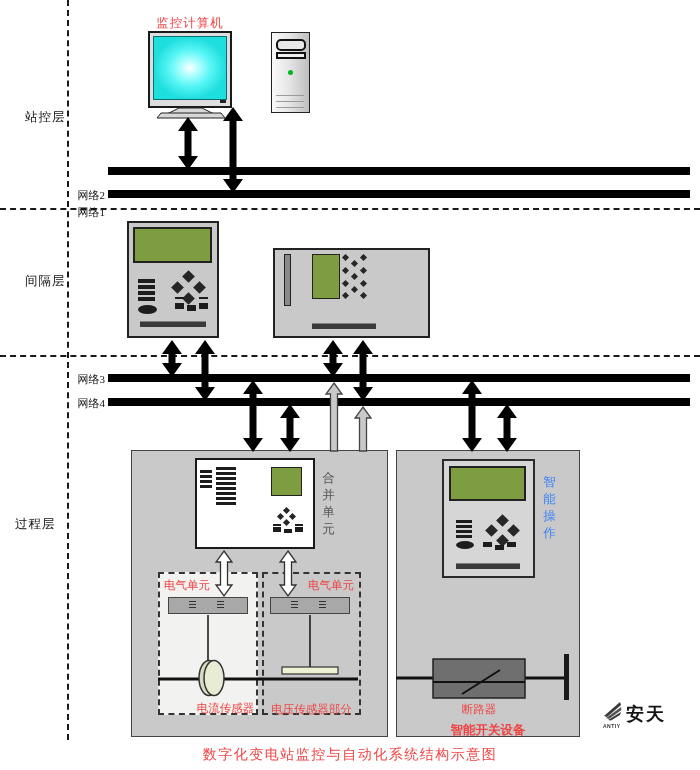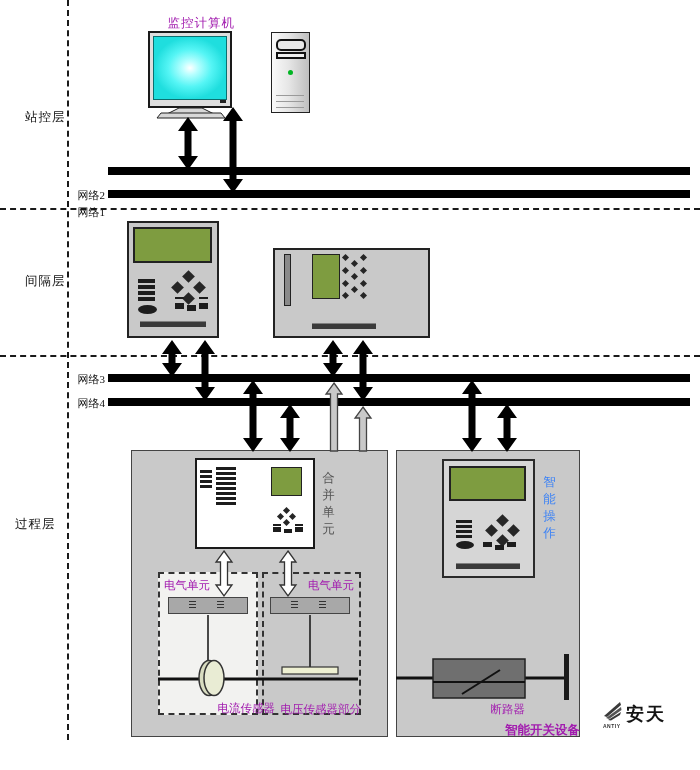--- a/index.html
+++ b/index.html
@@ -18,21 +18,21 @@
   .hbar{background:#1d1d1d;}
   .dia{position:absolute;background:#262626;transform:rotate(45deg);}
   .btn{position:absolute;background:#1d1d1d;}
   .slot{position:absolute;background:#3a3a3a;border-top:1px solid #808080;}
   .ellipse{position:absolute;background:#1d1d1d;border-radius:50%;}
   .bigbox{position:absolute;background:#c9c9c9;border:1.5px solid #444;box-sizing:border-box;}
   .dashbox{position:absolute;border:2px dashed #333;box-sizing:border-box;}
   .graybar{position:absolute;background:#a8a8a8;border:1px solid #444;box-sizing:border-box;}
   .mark{position:absolute;width:7px;height:9px;background:repeating-linear-gradient(to bottom,#333 0 1px,rgba(0,0,0,0) 1px 3px);}
   .vtext{position:absolute;width:15px;font-size:12.5px;line-height:17px;text-align:center;word-break:break-all;color:#555;}
-  .boxlbl{position:absolute;font-size:11.5px;color:#a21caf;text-align:right;white-space:nowrap;}
+  .boxlbl{position:absolute;font-size:11.5px;color:#ef4444;text-align:center;white-space:nowrap;}
   svg.overlay{position:absolute;left:0;top:0;z-index:10;pointer-events:none;}
 </style>
 </head>
 <body>
 
 <div class="canvas">
 
   <div class="dash-v" style="left:67px;"></div>
   <div class="dash-h" style="top:208px;"></div>
   <div class="dash-h" style="top:355px;"></div>
@@ -143,21 +143,21 @@
 
   <div class="graybar" style="left:168px;top:597px;width:80px;height:17px;">
     <div class="mark" style="left:20px;top:3px;"></div>
     <div class="mark" style="left:48px;top:3px;"></div>
   </div>
   <div class="graybar" style="left:270px;top:597px;width:80px;height:17px;">
     <div class="mark" style="left:20px;top:3px;"></div>
     <div class="mark" style="left:48px;top:3px;"></div>
   </div>
 
-  <div class="boxlbl" style="left:158px;top:701px;width:117px;">电流传感器</div>
+  <div class="boxlbl" style="left:158px;top:701px;width:117px;padding-left:9px;">电流传感器</div>
   <div class="boxlbl" style="left:262px;top:702px;width:99px;">电压传感器部分</div>
 
   <div class="bigbox" style="left:396px;top:450px;width:184px;height:287px;"></div>
 
   <div class="abs" style="left:442px;top:459px;width:93px;height:119px;background:#d6d6d6;border:2px solid #2a2a2a;box-sizing:border-box;">
     <div class="screen" style="left:5px;top:5px;width:77px;height:35px;"></div>
     <div class="abs" style="left:12px;top:59px;">
       <div class="hbar" style="width:16px;height:3px;margin-bottom:2px;"></div>
       <div class="hbar" style="width:16px;height:3px;margin-bottom:2px;"></div>
       <div class="hbar" style="width:16px;height:3px;margin-bottom:2px;"></div>
@@ -181,20 +181,21 @@
   <div class="abs" style="left:602px;top:701px;width:90px;height:32px;">
     <svg width="22" height="23" viewBox="0 0 22 23" style="position:absolute;left:0;top:0;">
       <path d="M2 15 L18 1 L19 4 L5 16 Z" fill="#3a3a3a"></path>
       <path d="M4 17 L19 6 L19.5 9 L7 18 Z" fill="#555"></path>
       <path d="M6 19 L19 11 L18 14 L9 19.5 Z" fill="#3a3a3a"></path>
     </svg>
     <div class="abs" style="left:1px;top:22px;font-size:5px;font-family:'Liberation Sans',sans-serif;font-weight:bold;color:#333;letter-spacing:0.5px;">ANTIY</div>
     <div class="abs" style="left:24px;top:1px;font-size:18px;font-weight:bold;color:#141414;letter-spacing:2px;font-family:'Liberation Sans',sans-serif;">安天</div>
   </div>
 
+  <div class="boxlbl" style="left:150px;top:746px;width:400px;font-size:14px;letter-spacing:1.5px;">数字化变电站监控与自动化系统结构示意图</div>
 
   <svg class="overlay" width="700" height="770" viewBox="0 0 700 770">
 
     <polygon points="179,108 202,108 214,114 167,114" fill="#d8d8d8" stroke="#222" stroke-width="1"></polygon>
     <polygon points="161,113 221,113 225,118 157,118" fill="#d8d8d8" stroke="#222" stroke-width="1"></polygon>
 
     <polygon fill="#000" points="188,117 198,131 191.5,131 191.5,156 198,156 188,170 178,156 184.5,156 184.5,131 178,131"></polygon>
     <polygon fill="#000" points="233,107 243,121 236.5,121 236.5,179 243,179 233,193 223,179 229.5,179 229.5,121 223,121"></polygon>
 
     <polygon fill="#000" points="172,340 182,354 175.5,354 175.5,363 182,363 172,377 162,363 168.5,363 168.5,354 162,354"></polygon>

